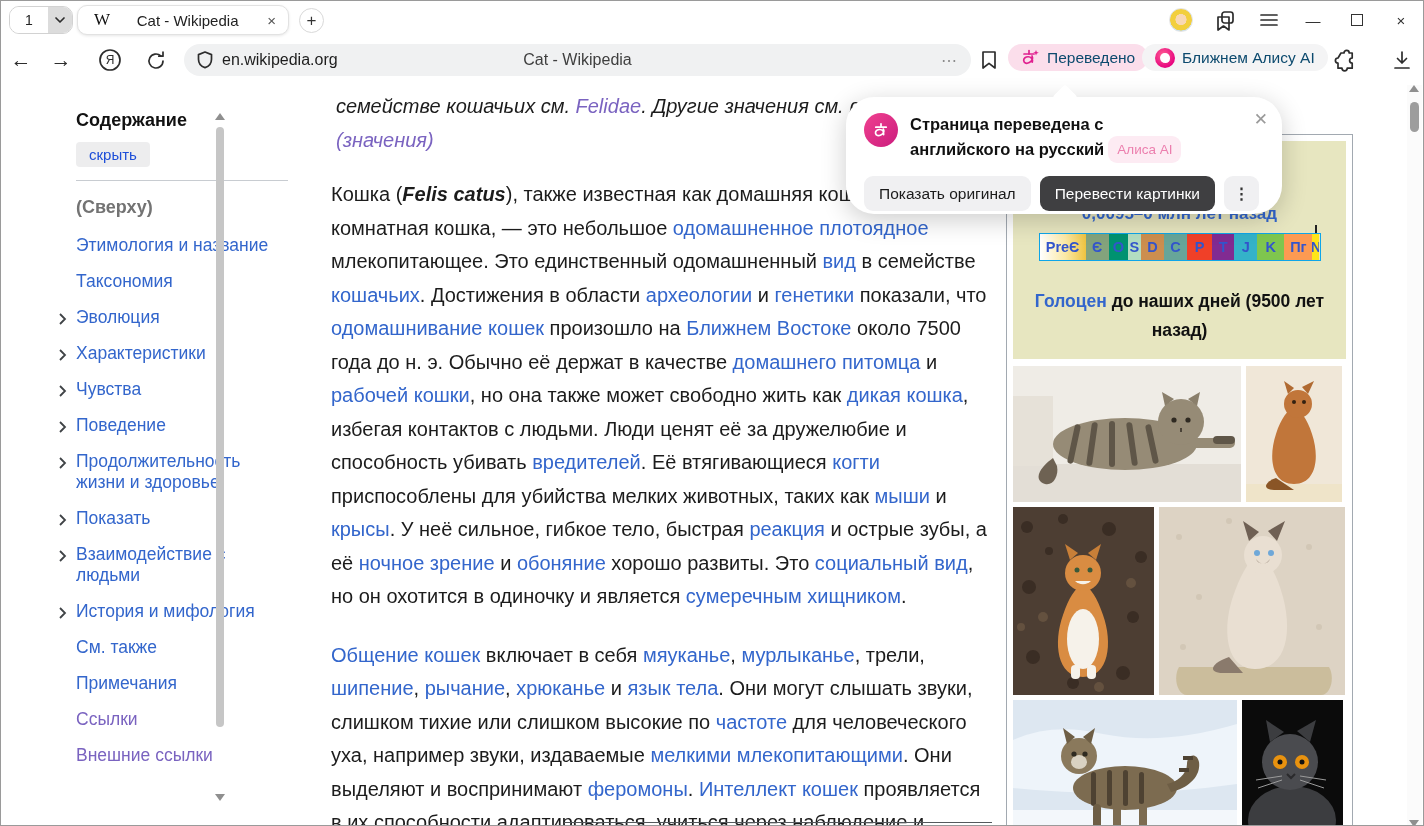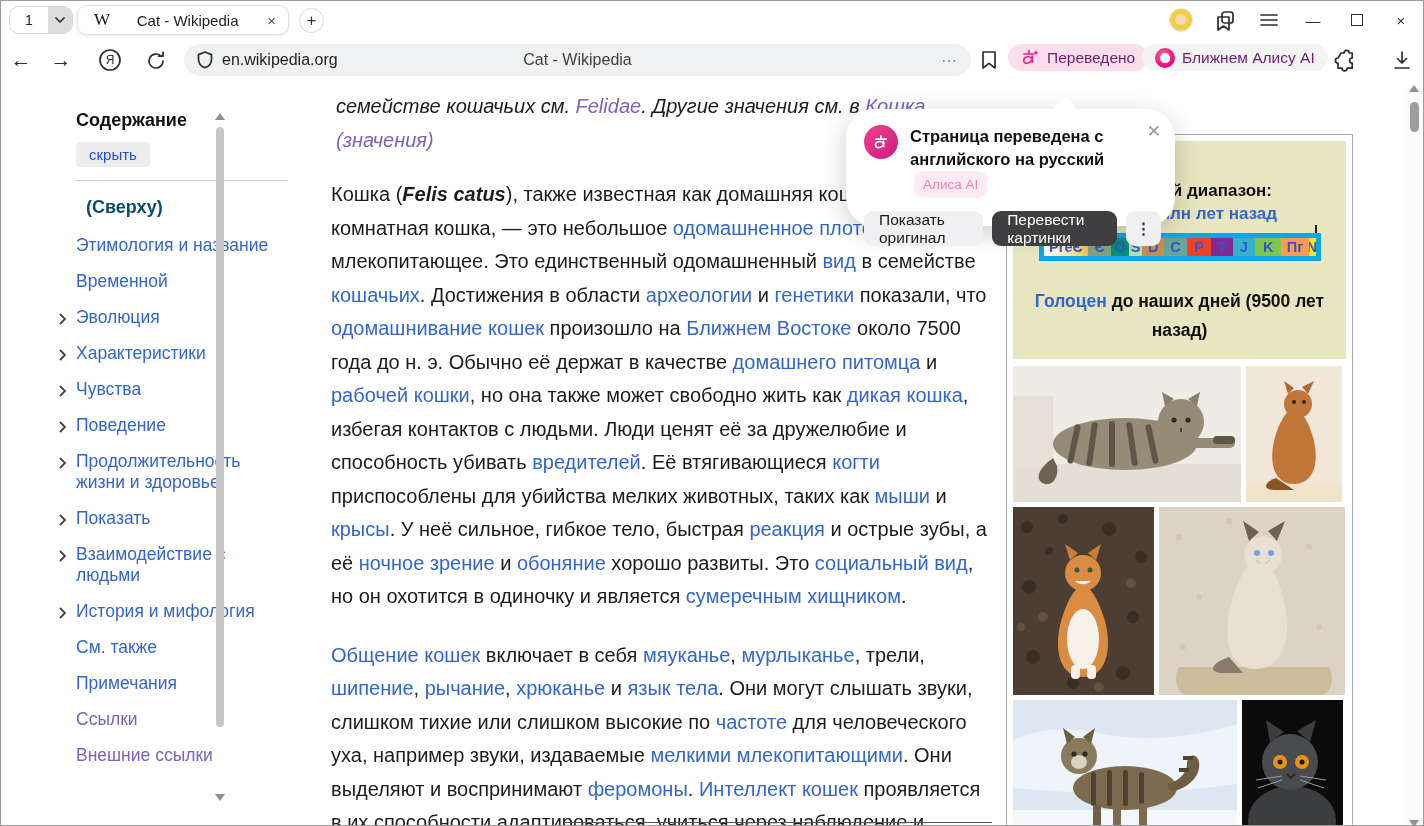--- a/index.html
+++ b/index.html
@@ -25,21 +25,21 @@
 
   
   .toolbar { position:relative; height:42px; background:#fff; display:flex; align-items:center; }
   .navic { width:40px; text-align:center; font-size:21px; color:#2d2d2d; }
   .roundic { width:30px; display:flex; justify-content:center; color:#2d2d2d; }
   .addressbar { position:absolute; left:183px; top:5px; width:787px; height:32px; background:#f0f1f2; border-radius:16px; display:flex; align-items:center; padding:0 12px; }
   .addressbar .url { font-size:16px; color:#1d1d1d; margin-left:8px; }
   .addressbar .ptitle { position:absolute; left:0; right:0; text-align:center; font-size:16px; color:#3f3f3f; pointer-events:none; }
   .addressbar .dots { margin-left:auto; color:#8c8c8c; font-size:16px; letter-spacing:2px; }
   .bookmarkic { position:absolute; left:978px; top:10px; }
-  .pill { position:absolute; top:5px; height:27px; border-radius:16px; display:flex; align-items:center; gap:7px; padding:0 13px; font-size:15.5px; color:#701a75; }
+  .pill { position:absolute; top:5px; height:27px; border-radius:16px; display:flex; align-items:center; gap:7px; padding:0 13px; font-size:15.5px; color:#0c4a6e; }
   .pill-translate { left:1007px; background:#fbdeeb; }
   .pill-alice { left:1141px; background:#f4f4f5; }
   .alice-logo { width:20px; height:20px; border-radius:50%; background:radial-gradient(circle at 40% 35%, #ff5f93, #e6007e 75%); position:relative; }
   .alice-logo::after { content:""; position:absolute; left:5px; top:5px; width:10px; height:10px; background:#fff; border-radius:50% 50% 45% 55%; }
   .extic { position:absolute; left:1332px; top:10px; }
   .dlic { position:absolute; left:1390px; top:10px; }
 
   
   .content { position:relative; height:746px; background:#fff; }
 
@@ -47,21 +47,21 @@
   .toc { position:absolute; left:75px; top:0; width:212px; }
   .toc h2 { font-size:18px; font-weight:bold; color:#111; margin-top:29px; }
   .hidebtn { display:inline-block; margin-top:11px; background:#ededee; border-radius:4px; padding:4px 13px; font-size:15px; color:#1d4ed8; }
   .tocdiv { margin-top:13px; border-top:1px solid #c8ccd1; width:212px; }
   .toclist { margin-top:16px; }
   .tocitem { position:relative; margin-bottom:15px; font-size:17.5px; line-height:21px; padding-left:0; }
   .tocitem.haschild { padding-left:0; }
   .tocitem .chv { position:absolute; left:-18px; top:3px; }
   .tocitem a { color:#3366cc; text-decoration:none; display:block; }
   .tocitem.visited a { color:#7a63c0; }
-  .tocitem.toplbl { font-weight:bold; color:#0c4a6e; font-size:18px; margin-bottom:17px;margin-left:10px; }
+  .tocitem.toplbl { font-weight:bold; color:#737373; font-size:18px; margin-bottom:17px; }
   .toc-scroll { position:absolute; left:213px; top:32px; width:12px; height:688px; }
   .toc-scroll .thumb { position:absolute; left:2px; top:14px; width:8px; height:600px; background:#c6c6c6; border-radius:5px; }
   .tri { width:0; height:0; border-left:5px solid transparent; border-right:5px solid transparent; margin-left:1px; }
   .tri.up { border-bottom:7px solid #8f8f8f; }
   .tri.down { border-top:7px solid #8f8f8f; position:absolute; bottom:0; }
 
   
   .article { position:absolute; left:330px; top:0; width:662px; font-size:20px; line-height:33.5px; color:#1c1c1c; }
   .hatnote { font-style:italic; margin-top:9px; margin-left:5px; }
   .para { margin-top:21px; }
@@ -74,36 +74,36 @@
   .clipline { position:absolute; left:0; top:736px; height:10px; overflow:hidden; width:560px; font-size:20px; }
   .botline { position:absolute; left:233px; top:741px; width:428px; border-top:1.5px solid #54595d; }
 
   
   .infobox { position:absolute; left:1005px; top:53px; width:347px; height:693px; border:1px solid #a2a9b1; background:#fff; padding:6px; overflow:hidden; }
   .rangebox { background:#e7e6c0; padding:40px 10px 14px 10px; text-align:center; }
   .rangebox .lbl { font-size:17px; font-weight:bold; color:#111; }
   .rangebox .val { font-size:17px; font-weight:bold; color:#3366cc; margin-top:3px; }
   .tscale-wrap { position:relative; width:282px; margin:9px auto 0; }
   .tick { position:absolute; right:4px; top:-8px; width:2px; height:8px; background:#222; }
-  .tscale { display:flex; width:282px; height:28px; border:5px solid #0ea5e9; }
+  .tscale { display:flex; width:282px; height:28px; border:1px solid #0ea5e9; }
   .tseg { display:flex; align-items:center; justify-content:center; font-size:14.5px; font-weight:bold; color:#3355cc; overflow:hidden; white-space:nowrap; }
   .holocene { margin-top:26px; font-size:17.5px; font-weight:bold; line-height:29px; color:#111; }
   .holocene .lnk { color:#3366cc; }
   .imggrid { margin-top:7px; }
   .imgrow { display:flex; gap:5px; margin-top:5px; }
   .ph { position:relative; overflow:hidden; }
   .ph svg { display:block; width:100%; height:100%; }
 
   
   .pagescroll { position:absolute; right:1px; top:4px; width:15px; height:742px; background:#fbfbfb; }
   .pagescroll .thumb { position:absolute; left:3px; top:17px; width:9px; height:30px; background:#9d9d9d; border-radius:5px; }
   .pagescroll .tri { margin-left:2px; }
 
   
-  .popup { position:absolute; left:845px; top:108px; width:329px; height:117px; background:#fff; border-radius:28px; box-shadow:0 6px 26px rgba(0,0,0,.20); z-index:60; }
+  .popup { position:absolute; left:845px; top:96px; width:436px; height:117px; background:#fff; border-radius:28px; box-shadow:0 6px 26px rgba(0,0,0,.20); z-index:60; }
   .popup .pointer { position:absolute; left:210px; top:-9px; width:18px; height:18px; background:#fff; transform:rotate(45deg); border-radius:3px; }
   .popup .row1 { display:flex; padding:16px 14px 0 18px; gap:12px; }
   .tr-icon { width:34px; height:34px; border-radius:50%; background:linear-gradient(135deg,#f0418f,#cb1d7e); flex:none; display:flex; align-items:center; justify-content:center; }
   .popup .ttl { font-size:16.5px; font-weight:bold; color:#111; line-height:23px; width:290px; }
   .badge { display:inline-block; background:#fdebf3; color:#ec7fae; font-size:13.5px; font-weight:normal; border-radius:9px; padding:2px 9px; margin-left:4px; vertical-align:1px; }
   .popup .close { position:absolute; right:14px; top:12px; color:#9a9a9a; font-size:17px; }
   .popup .btns { display:flex; gap:9px; padding:13px 14px 0 18px; align-items:center; }
   .btn { height:35px; border-radius:9px; display:flex; align-items:center; padding:0 15px; font-size:15.5px; }
   .btn-dark { background:#3f3f41; color:#fff; }
   .btn-light { background:#f0f0f2; color:#1b1b1b; }
@@ -213,21 +213,21 @@
     <div class="toc">
       <h2>Содержание</h2>
       <span class="hidebtn">скрыть</span>
       <div class="tocdiv"></div>
       <div class="toclist" id="toc-list">
         <div class="tocitem toplbl">(Сверху)</div>
       <div class="tocitem">
             <a>Этимология и название</a>
           </div>
           <div class="tocitem">
-            <a>Временной</a>
+            <a>Таксономия</a>
           </div>
           <div class="tocitem haschild">
             <span class="chv"><svg width="9" height="14" style="stroke:#3f4346;stroke-width:1.8;fill:none;">
                 <path d="M2 2 l5 5 l-5 5"></path>
               </svg></span>
             <a>Эволюция</a>
           </div>
           <div class="tocitem haschild">
             <span class="chv"><svg width="9" height="14" style="stroke:#3f4346;stroke-width:1.8;fill:none;">
                 <path d="M2 2 l5 5 l-5 5"></path>

